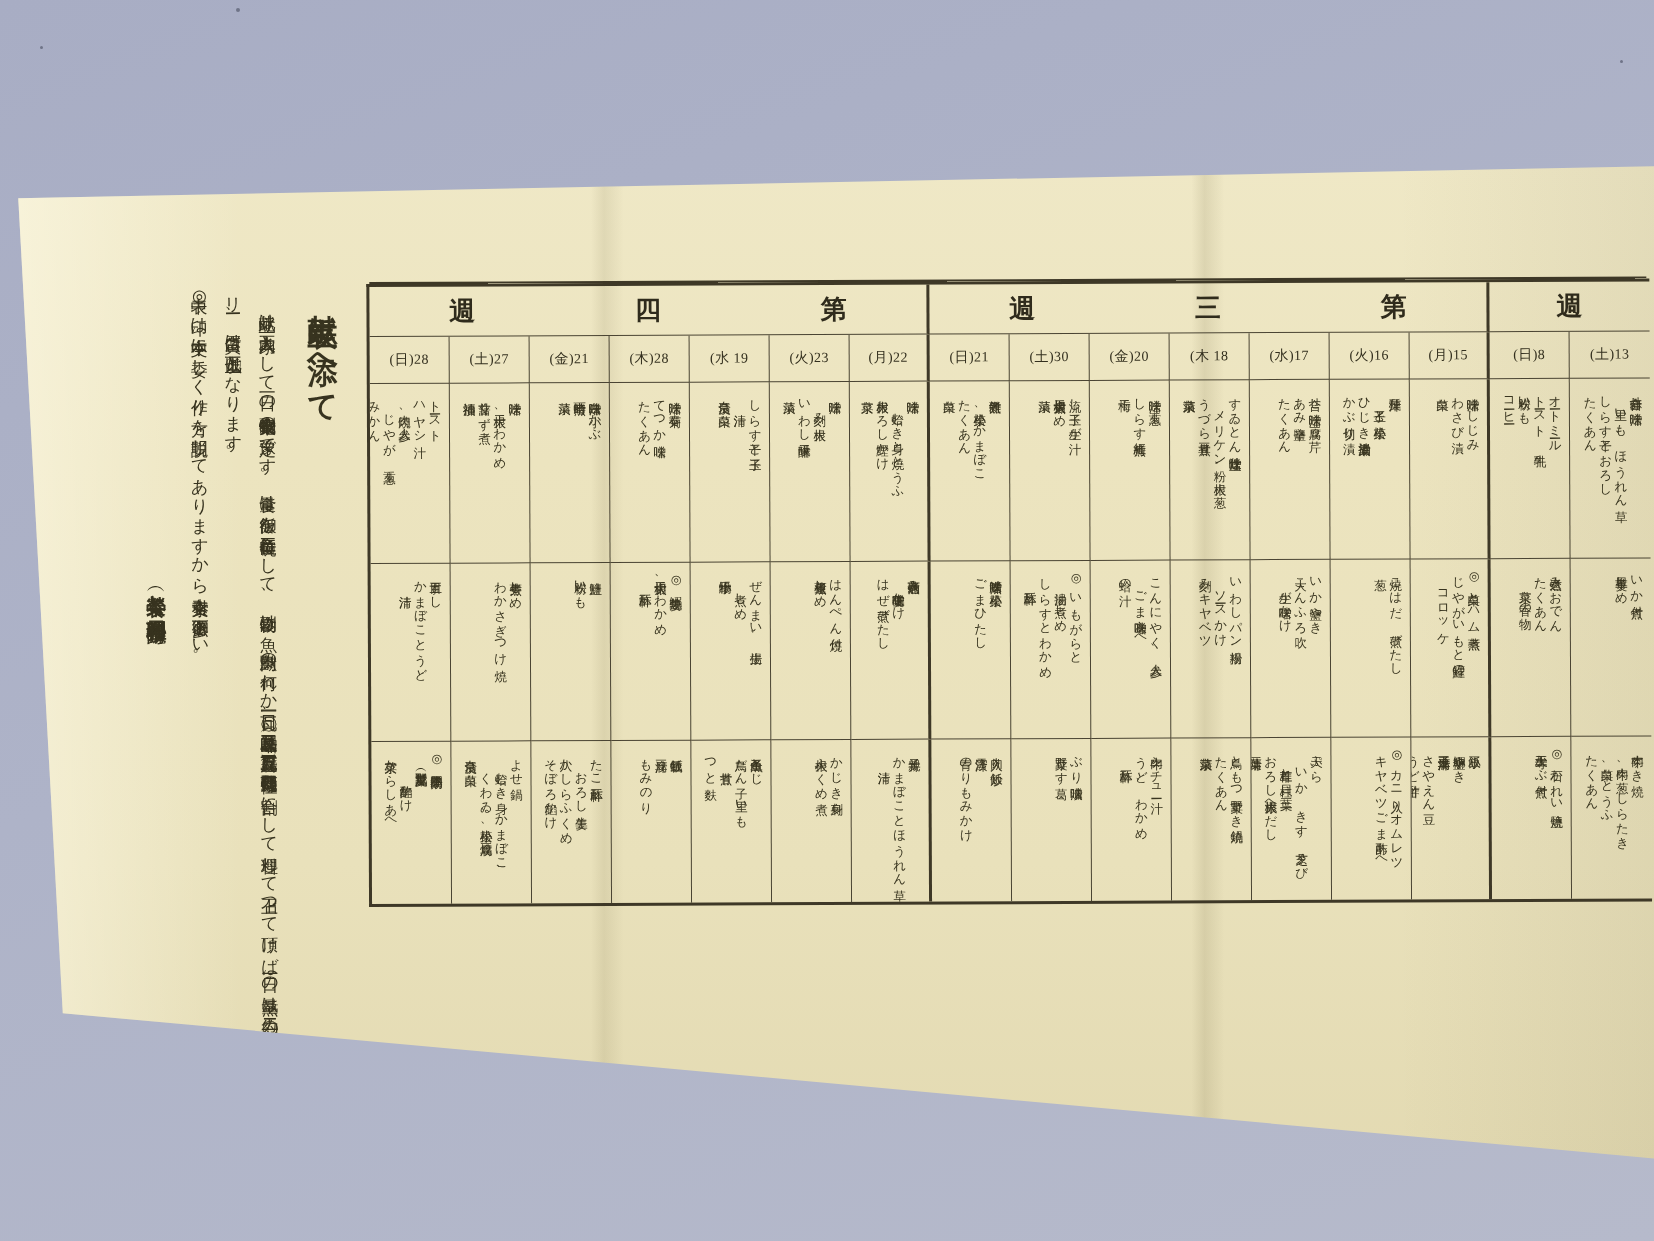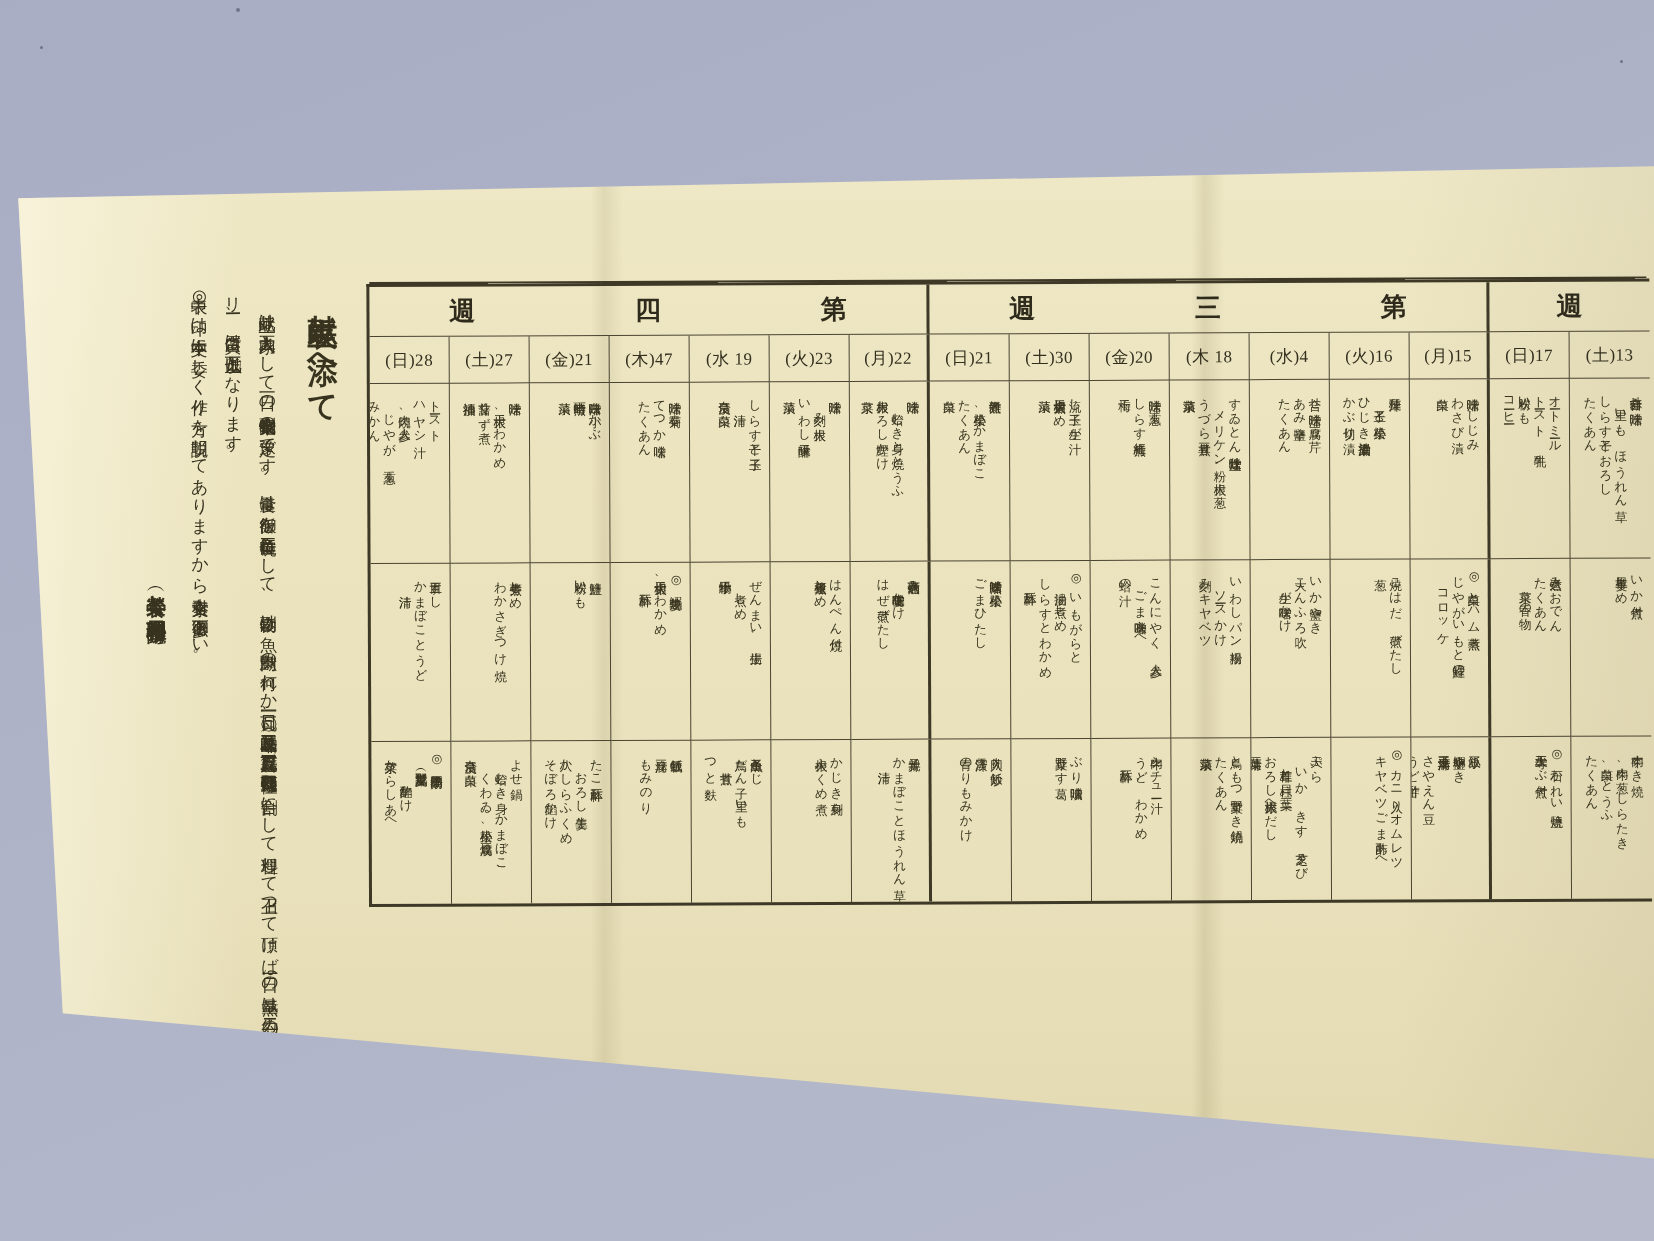--- a/index.html
+++ b/index.html
@@ -54,21 +54,21 @@
     border-bottom:1px solid #4a4433;border-right:1px solid #4a4433;
     display:flex;align-items:center;justify-content:center;
     font-size:26px;font-weight:bold;letter-spacing:1.6em;text-indent:1.6em;
     color:#2f2b1c;
   }
   .wk.wide{letter-spacing:0;text-indent:0;}
   .wk.wide span{width:100%;display:flex;justify-content:space-around;}
   .day{
     border-bottom:1px solid #4a4433;border-right:1px solid #4a4433;
     display:flex;align-items:center;justify-content:center;
-    font-size:17px;color:#332f1e;letter-spacing:.03em;white-space:nowrap;
+    font-size:14px;color:#332f1e;letter-spacing:.03em;white-space:nowrap;
   }
   .cell{
     border-bottom:1px solid #4a4433;border-right:1px solid #4a4433;
     writing-mode:vertical-rl;text-orientation:mixed;
     padding:9px 7px 4px 3px;
     font-size:12.5px;line-height:1.22;letter-spacing:.02em;
     color:#38341f;overflow:hidden;
   }
   .cell .vline{white-space:nowrap;}
   .weekend{border-right:3px solid #3e3827 !important;}
@@ -104,32 +104,32 @@
           <span>
             <span>週</span>
             <span>三</span>
             <span>第</span>
           </span>
         </div>
         <div class="wk lastcol" style="grid-column: span 2;">週</div>
         <div class="day">(日)28</div>
         <div class="day">(土)27</div>
         <div class="day">(金)21</div>
-        <div class="day">(木)47</div>
+        <div class="day">(木)28</div>
         <div class="day">(水 19</div>
         <div class="day">(火)23</div>
         <div class="day weekend">(月)22</div>
         <div class="day">(日)21</div>
         <div class="day">(土)30</div>
         <div class="day">(金)20</div>
         <div class="day">(木 18</div>
-        <div class="day">(水)4</div>
+        <div class="day">(水)17</div>
         <div class="day">(火)16</div>
         <div class="day weekend">(月)15</div>
-        <div class="day">(日)17</div>
+        <div class="day">(日)8</div>
         <div class="day lastcol">(土)13</div>
         <div class="cell">
           <div class="vline">トースト</div>
           <div class="vline">ハヤシ汁</div>
           <div class="vline">　燒肉、人參</div>
           <div class="vline">　じやが、玉葱</div>
           <div class="vline">みかん</div>
         </div>
         <div class="cell">
           <div class="vline">味噌汁</div>

